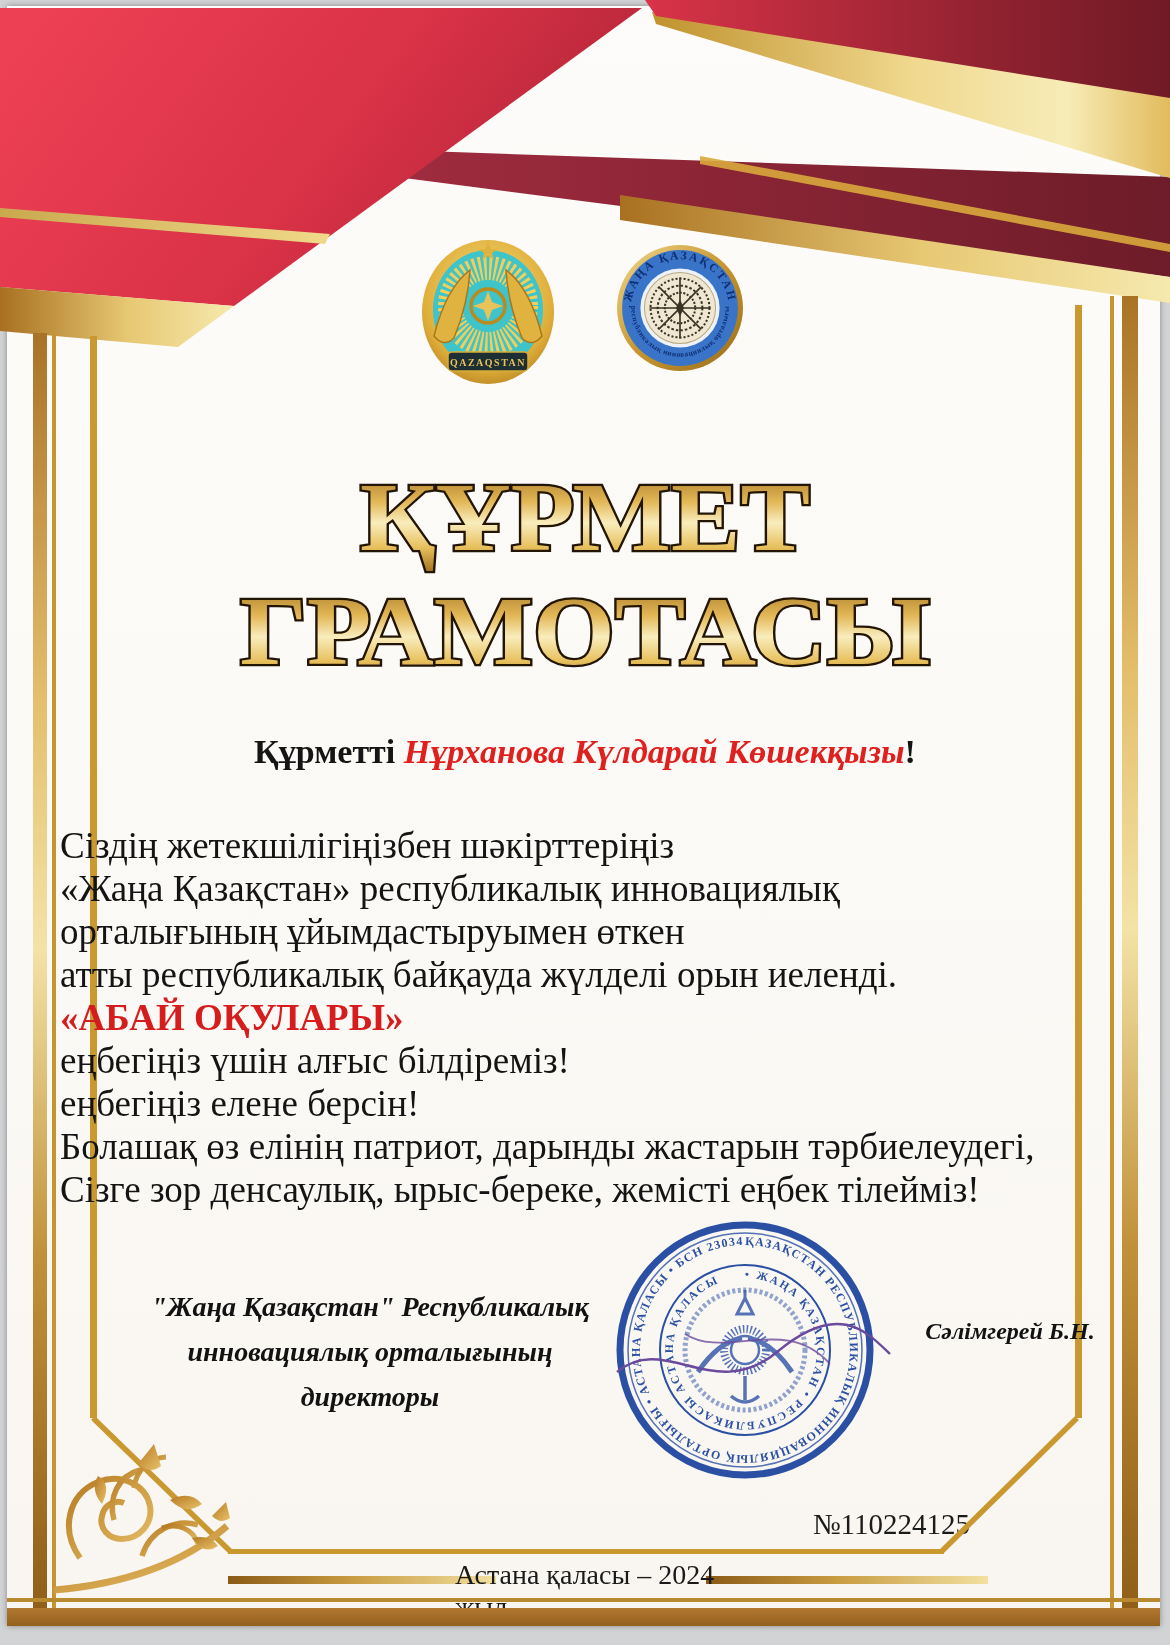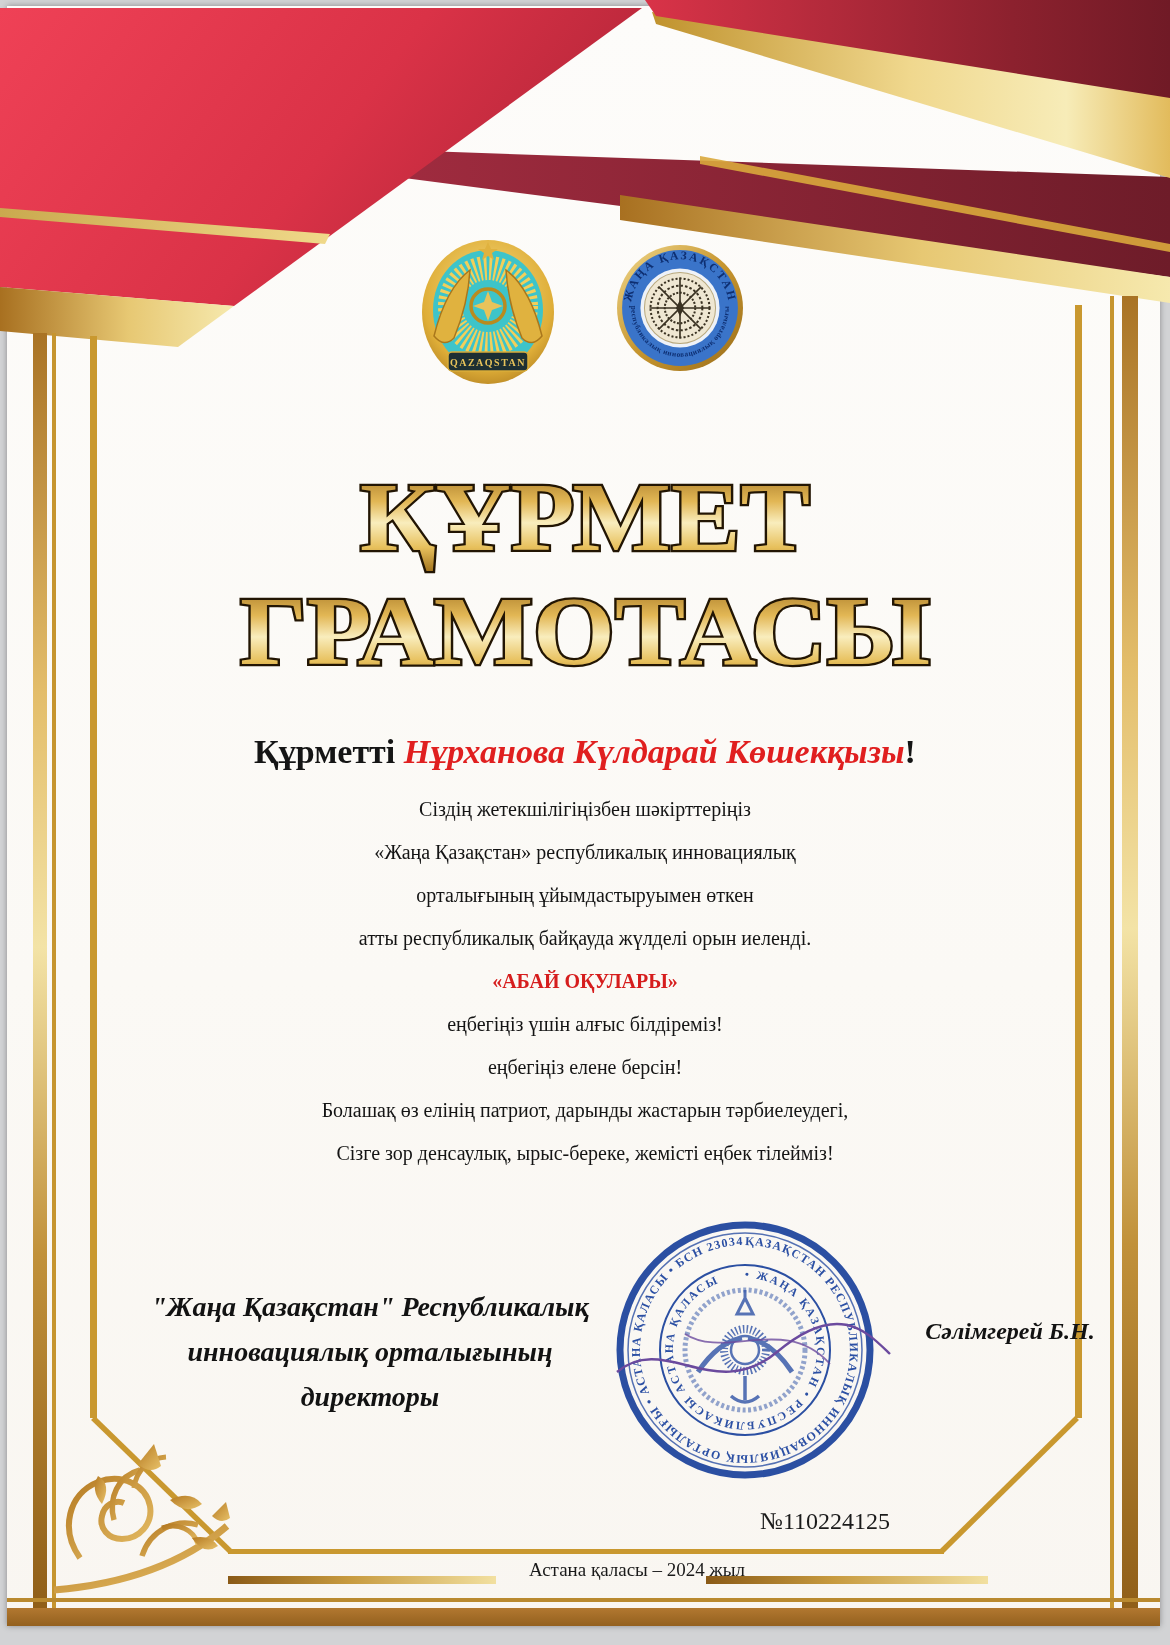--- a/index.html
+++ b/index.html
@@ -10,32 +10,32 @@
           box-shadow:0 0 6px rgba(0,0,0,.35);}
   .abs{position:absolute;}
   .vline{position:absolute;}
   .goldband{background:linear-gradient(180deg,#a97325 0%,#e3bd6a 28%,#f3e3a6 48%,#c1913a 72%,#8f5e18 100%);}
   .goldthin{background:#c6952f;}
   .goldinner{background:#c9982f;}
   #title-svg text{font-family:"Liberation Serif","DejaVu Serif",serif;font-weight:bold;}
   .greeting{position:absolute;left:0;top:700px;width:1170px;text-align:center;
             font-size:34px;font-weight:bold;color:#151515;margin-top:33px;}
   .greeting .name{color:#e01f1f;font-style:italic;}
-  .bodytext{position:absolute;left:60px;top:788px;width:1050px;text-align:center;
-            font-size:20px;color:#141414;}
+  .bodytext{position:absolute;left:60px;top:824px;width:1050px;text-align:left;
+            font-size:37px;color:#141414;}
   .bodytext .bl{height:43px;line-height:43px;}
   .bodytext .red{color:#d61d1d;font-weight:bold;}
   .sig{position:absolute;left:135px;top:1284px;width:470px;text-align:center;
        font-size:28px;font-weight:bold;font-style:italic;color:#121212;line-height:45px;}
   .director{position:absolute;left:905px;top:1318px;width:210px;text-align:center;
        font-size:24px;font-weight:bold;font-style:italic;color:#121212;}
-  .certnum{position:absolute;left:760px;top:1508px;width:210px;text-align:left;
-       font-size:24px;color:#1b1b1b;}
-  .footer-text{position:absolute;left:455px;top:1559px;width:290px;text-align:right;
-       font-size:19px;color:#1a1a1a;}
+  .certnum{position:absolute;left:760px;top:1508px;width:210px;text-align:right;
+       font-size:29px;color:#1b1b1b;}
+  .footer-text{position:absolute;left:455px;top:1559px;width:290px;text-align:left;
+       font-size:28px;color:#1a1a1a;}
   .fbar{position:absolute;top:1576px;height:8px;
         background:linear-gradient(90deg,#8a5a17 0%,#c79a3f 45%,#f2e0a0 100%);}
   #botline1{position:absolute;left:7px;top:1598px;width:1153px;height:4px;background:#b9892f;}
   #botline2{position:absolute;left:7px;top:1608px;width:1153px;height:18px;
         background:linear-gradient(180deg,#b27830,#93601e);}
   svg text{font-family:"Liberation Serif","DejaVu Serif",serif;}
 </style>
 </head>
 <body>
 

